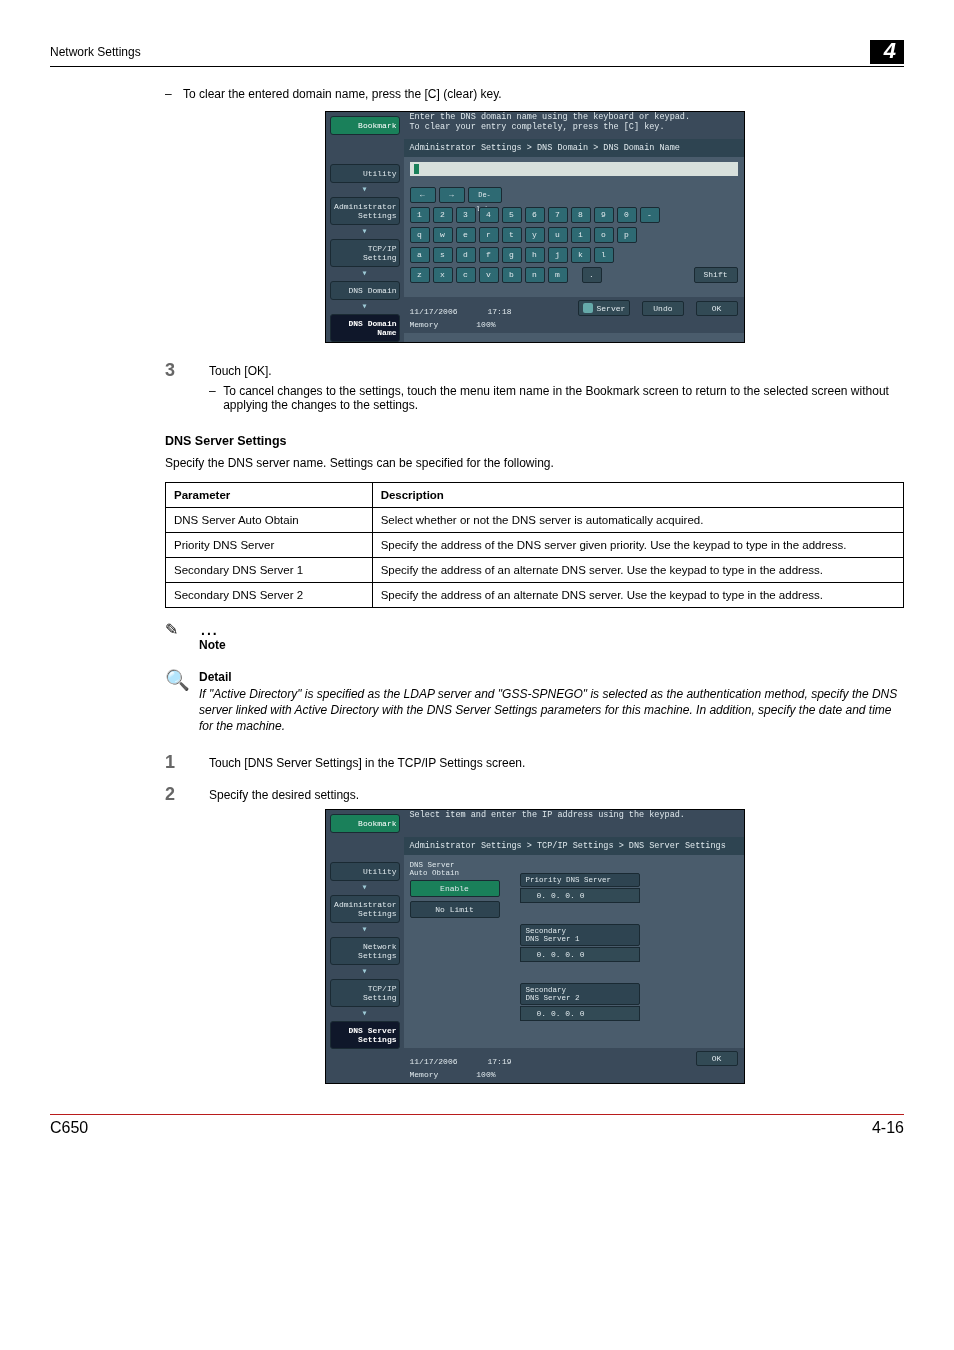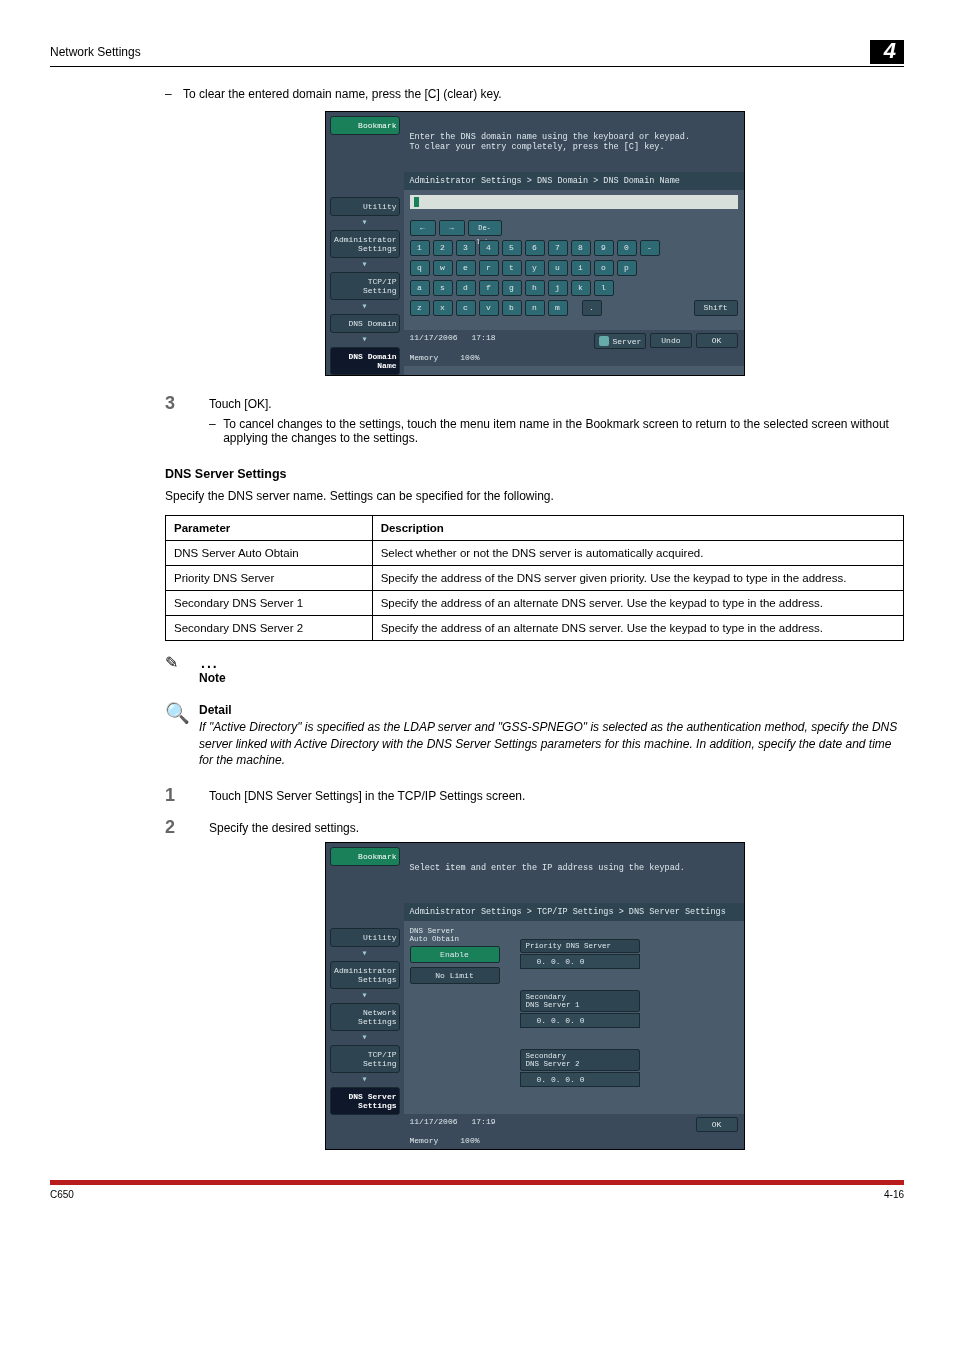--- a/index.html
+++ b/index.html
@@ -39,21 +39,21 @@
     display: inline-block;
     width: 420px;
     background: #3a4a5a;
     border: 1px solid #000;
     text-align: left;
     font-family: "Courier New", monospace;
   }
   .screen-top {
     color: #dfe8ec;
     font-size: 8.5px;
-    padding: 20px 6px;
+    padding: 0 6px;
     line-height: 1.2;
   }
   .screen-body { display: flex; }
   .side {
     width: 78px;
     padding: 4px 4px 0 4px;
     display: flex;
     flex-direction: column;
     gap: 3px;
   }
@@ -105,22 +105,22 @@
     text-align: center;
     line-height: 14px;
     padding: 0 3px;
   }
   .kbtn.dark { background: #324a55; }
   .kbtn.arrow { background: #2e6a73; min-width: 26px; }
   .kbtn.del { background: #2e6a73; min-width: 34px; font-size: 7px; }
   .kbtn.shift { background: #324a55; min-width: 44px; margin-left:auto; }
   .screen-foot {
     display: flex;
-    align-items: flex-start;
-    gap: 4px;
+    align-items: flex-end;
+    gap: 12px;
     background: #3a4a5a;
     padding: 3px 6px 4px 6px;
     font-size: 8px;
     color: #dfe8ec;
   }
   .screen-foot .spacer { flex: 1; }
   .fbtn {
     font-size: 8px;
     color: #dfe8ec;
     background: #324a55;
@@ -185,24 +185,24 @@
     padding:2px 5px; display:block; width:120px; margin-bottom:1px;
   }
   .fieldval {
     font-size:8px; color:#dfe8ec; background:#324a55;
     border:1px solid #1a2a33; padding:2px 16px;
     display:block; width:120px; margin-bottom:21px;
   }
 
   .footer {
     display: flex;
-    border-top: 5px solid #b91c1c;
+    border-top: 1px solid #b91c1c;
     margin-top: 30px;
     padding-top: 4px;
-    font-size: 10px;
+    font-size: 16px;
   }
   .footer .r { margin-left: auto; }
 </style>
 </head>
 <body>
 
 <div class="hdr">
   <span class="title">Network Settings</span>
   <span class="chap">4</span>
 </div>

